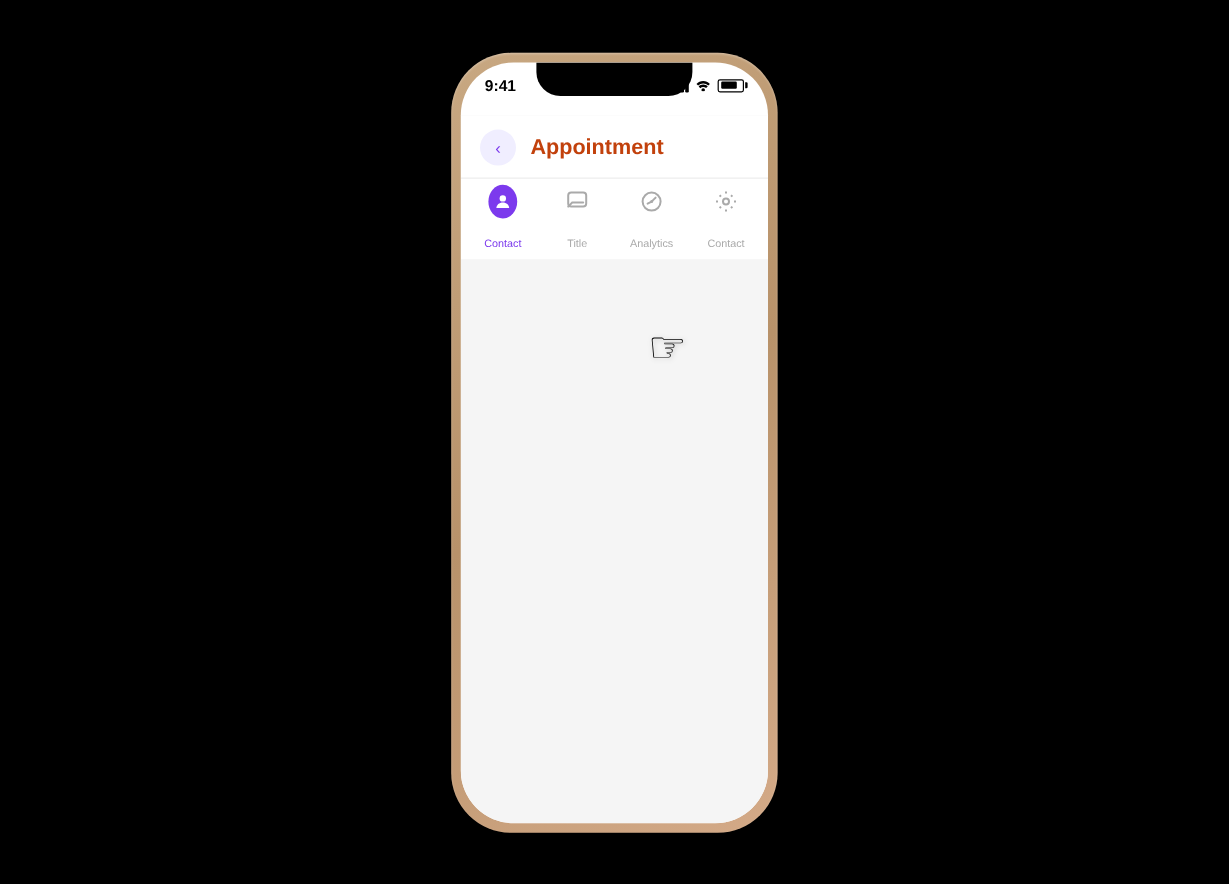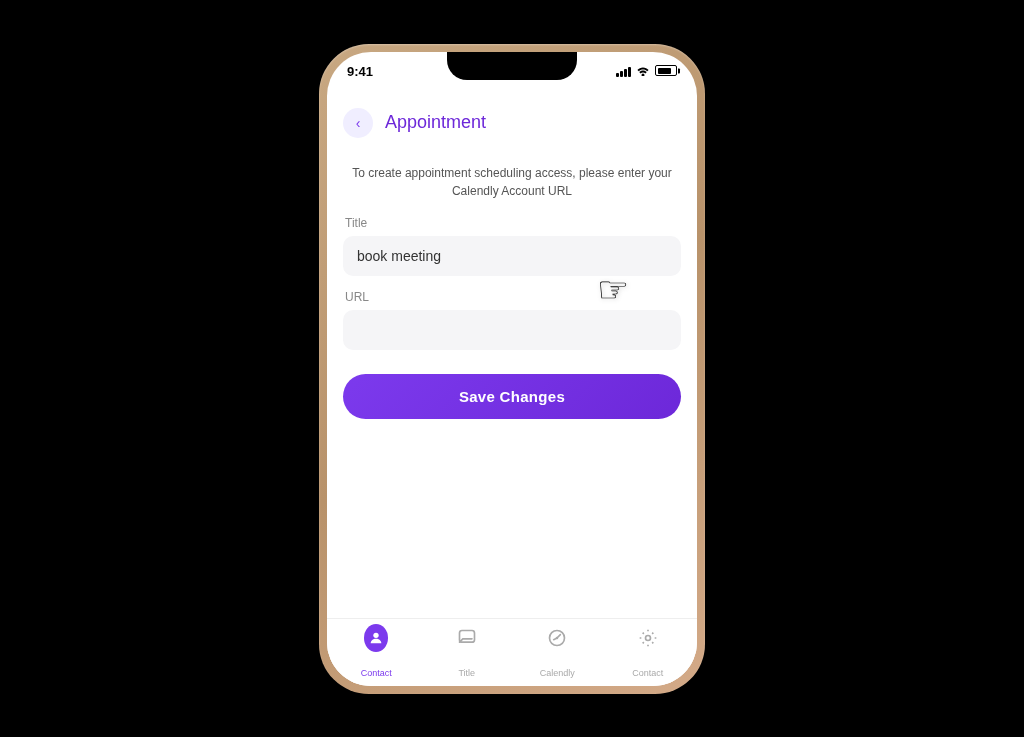--- a/index.html
+++ b/index.html
@@ -8,21 +8,21 @@
       width: 1024px;
       height: 737px;
       display: flex;
       align-items: center;
       justify-content: center;
       font-family: -apple-system, BlinkMacSystemFont, 'Segoe UI', sans-serif;
       overflow: hidden;
     }
 
     .phone-outer {
-      width: 386px;
+      width: 272px;
       height: 650px;
       background: linear-gradient(145deg, #c8a882, #b8926a, #d4aa88);
       border-radius: 50px;
       padding: 8px;
       box-shadow: 0 30px 80px rgba(0,0,0,0.8), inset 0 1px 2px rgba(255,255,255,0.3);
       position: relative;
     }
 
     .phone-inner {
       width: 100%;
@@ -158,22 +158,22 @@
     }
 
     .back-chevron {
       font-size: 14px;
       color: #7c3aed;
       line-height: 1;
     }
 
     .page-title {
       font-size: 18px;
-      font-weight: 400;
-      color: #6d28d9;
+      font-weight: 700;
+      color: #c2410c;
     }
 
     
     .main-content {
       flex: 1;
       padding: 16px;
       overflow-y: auto;
       background: #fff;
     }
 
@@ -329,33 +329,20 @@
 
     <div class="screen-content">
 
       <div class="page-header">
         <div class="back-button">
           <span class="back-chevron">‹</span>
         </div>
         <span class="page-title">Appointment</span>
       </div>
 
-      <div class="main-content">
-
-        <p class="description-text">To create appointment scheduling access, please enter your Calendly Account URL</p>
-
-        <div class="field-label">Title</div>
-        <input class="input-field" type="text" value="book meeting" placeholder="book meeting" style="">
-
-        <div class="field-label">URL</div>
-        <input class="input-field" type="text" placeholder="" style="">
-
-        <button class="save-button">Save Changes</button>
-
-      </div>
 
       <div class="cursor-overlay">
         <div class="cursor-hand">☞</div>
       </div>
 
       <div class="bottom-nav">
 
         <div class="nav-item active">
           <div class="nav-icon">
             <div class="active-dot">
@@ -380,21 +367,21 @@
 
         <div class="nav-item">
           <div class="nav-icon">
             <svg viewBox="0 0 24 24" fill="none" stroke="#aaa" stroke-width="2">
               <circle cx="12" cy="12" r="9"></circle>
               <path d="M12 12 L16 8" stroke-linecap="round"></path>
               <path d="M12 12 L8 14" stroke-linecap="round"></path>
               <circle cx="12" cy="12" r="1.5" fill="#aaa" stroke="none"></circle>
             </svg>
           </div>
-          <span class="nav-label">Calendly</span>
+          <span class="nav-label">Analytics</span>
         </div>
 
         <div class="nav-item">
           <div class="nav-icon">
             <svg viewBox="0 0 24 24" fill="none" stroke="#aaa" stroke-width="2">
               <circle cx="12" cy="12" r="3"></circle>
               <path d="M12 2v2M12 20v2M2 12h2M20 12h2M5.6 5.6l1.4 1.4M17 17l1.4 1.4M5.6 18.4l1.4-1.4M17 7l1.4-1.4"></path>
             </svg>
           </div>
           <span class="nav-label">Contact</span>

